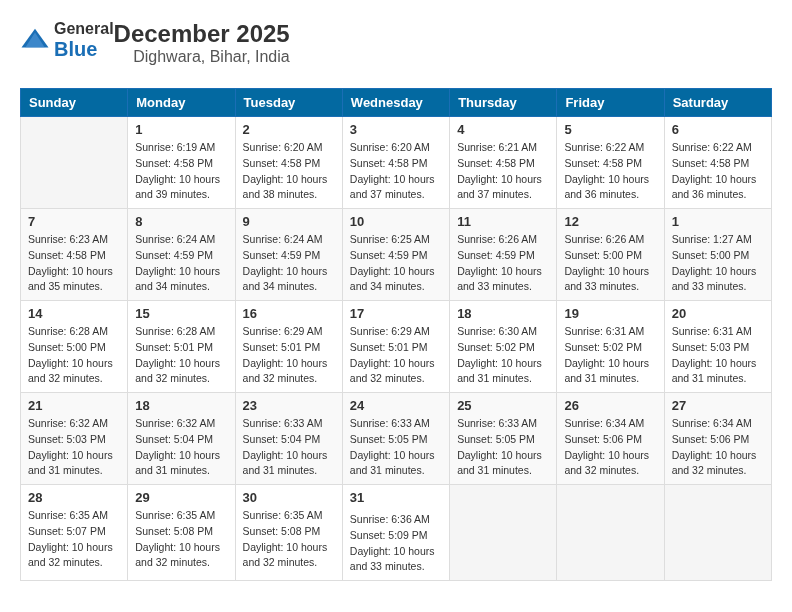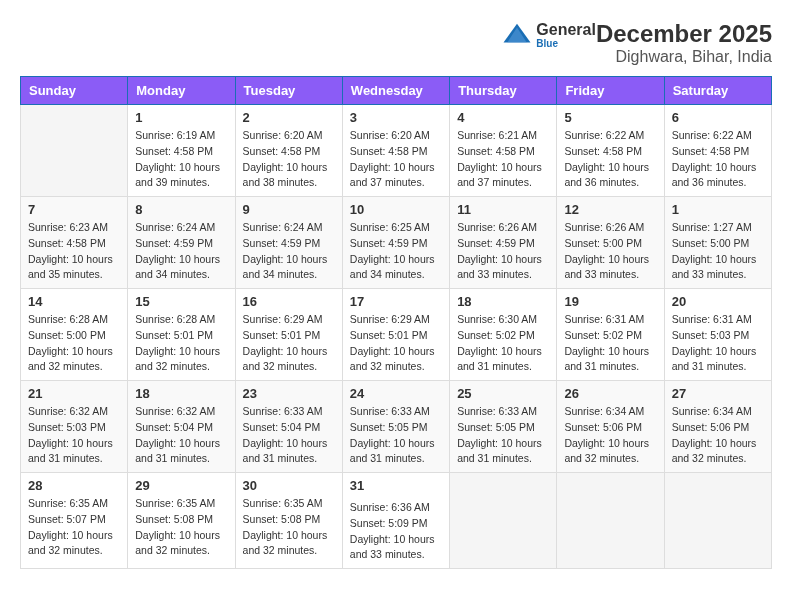--- a/index.html
+++ b/index.html
@@ -5,41 +5,41 @@
     * { box-sizing: border-box; margin: 0; padding: 0; }
     body {
       font-family: Arial, sans-serif;
       background: #fff;
       width: 792px;
       min-height: 612px;
       padding: 20px;
     }
     .header {
       display: flex;
-      justify-content: flex-end;
+      justify-content: flex-start;
       align-items: flex-start;
-      margin-bottom: 10px;
+      margin-bottom: 22px;
     }
     .logo {
       display: flex;
       align-items: center;
       gap: 4px;
     }
     .logo-text {
       display: flex;
       flex-direction: column;
       line-height: 1.1;
     }
     .logo-general {
       font-size: 16px;
       font-weight: bold;
       color: #333;
     }
     .logo-blue {
-      font-size: 10px;
+      font-size: 20px;
       font-weight: bold;
       color: #1a6eb5;
     }
     .logo-icon {
       width: 30px;
       height: 30px;
     }
     .title-block {
       text-align: right;
     }
@@ -51,21 +51,21 @@
     .location {
       font-size: 16px;
       color: #555;
     }
     .calendar {
       width: 100%;
       border-collapse: collapse;
       border: 1px solid #ccc;
     }
     .calendar th {
-      background-color: #8b5cf6;
+      background-color: #0369a1;
       color: #fff;
       text-align: left;
       padding: 6px 8px;
       font-size: 13px;
       font-weight: bold;
       border: 1px solid #1a6eb5;
     }
     .calendar td {
       vertical-align: top;
       padding: 5px 7px;

